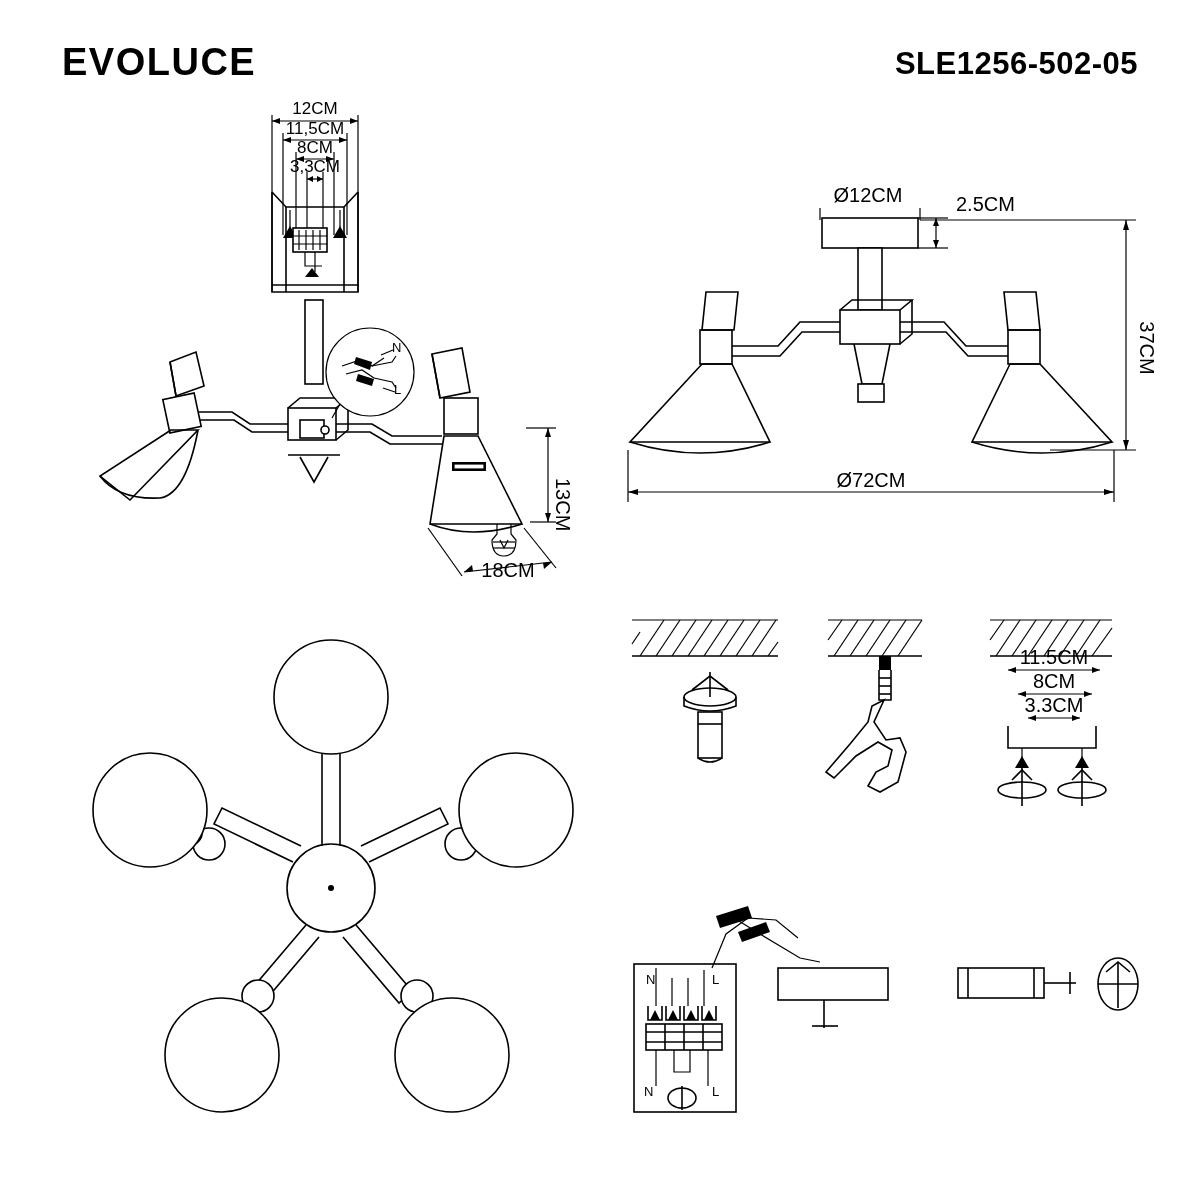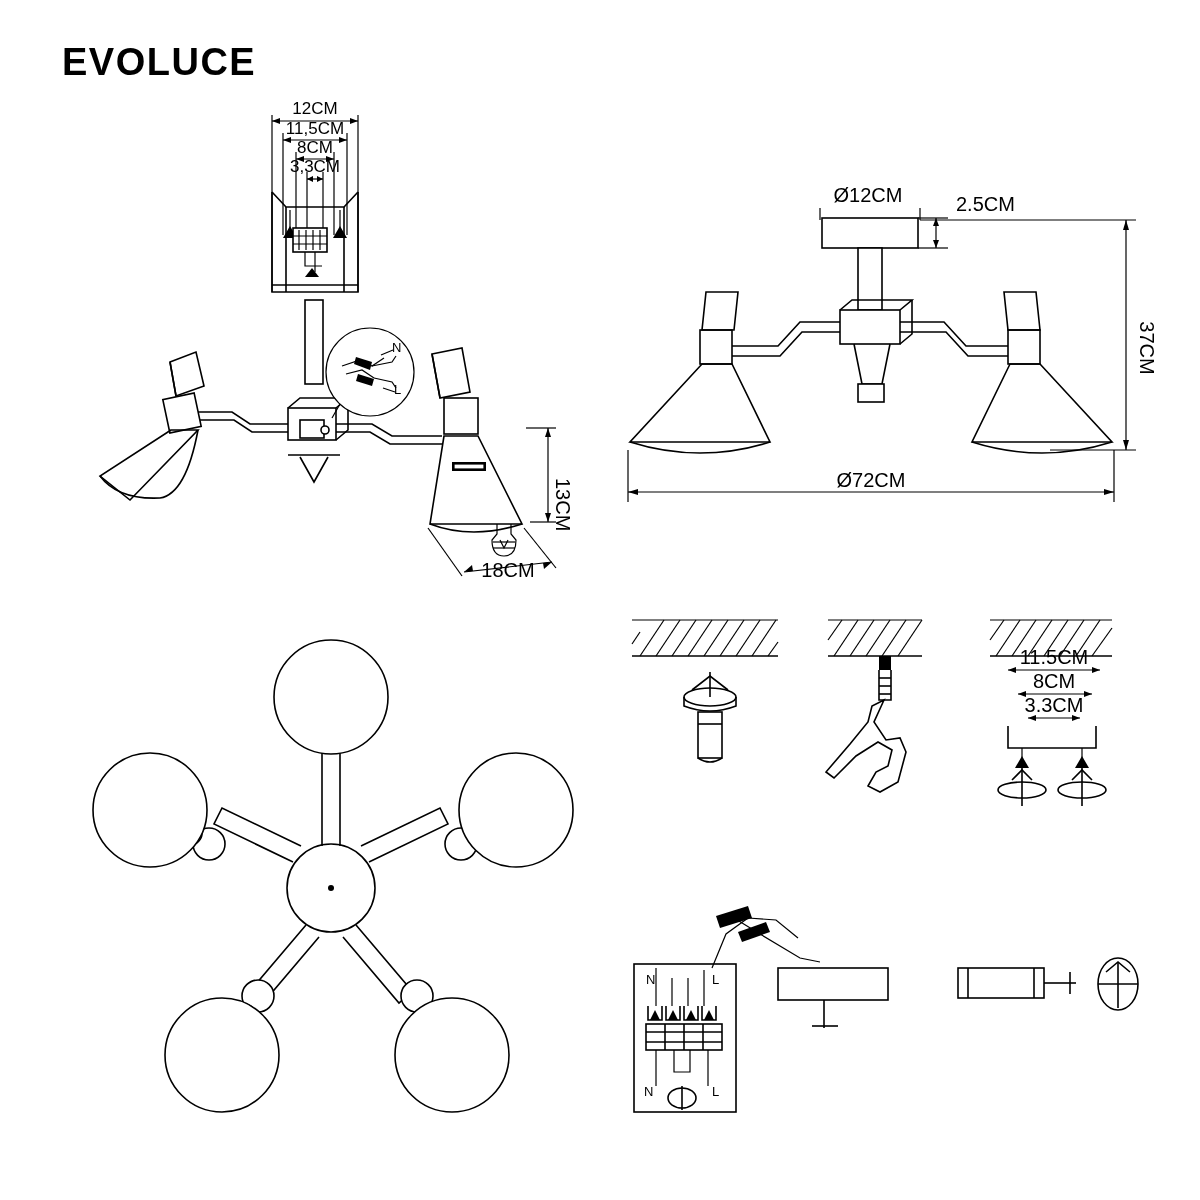--- a/index.html
+++ b/index.html
@@ -75,20 +75,21 @@
   .white {
     fill: #fff;
   }
 </style>
 </head>
 <body>
 
 <div class="sheet">
 
   <div class="brand">EVOLUCE</div>
+  <div class="sku">SLE1256-502-05</div>
 
   <svg class="canvas" viewBox="0 0 1200 1200">
 
     <g>
 
       <g class="ln-thin">
         <line x1="272" y1="115" x2="272" y2="292"></line>
         <line x1="358" y1="115" x2="358" y2="292"></line>
         <line x1="283" y1="133" x2="283" y2="235"></line>
         <line x1="347" y1="133" x2="347" y2="235"></line>

